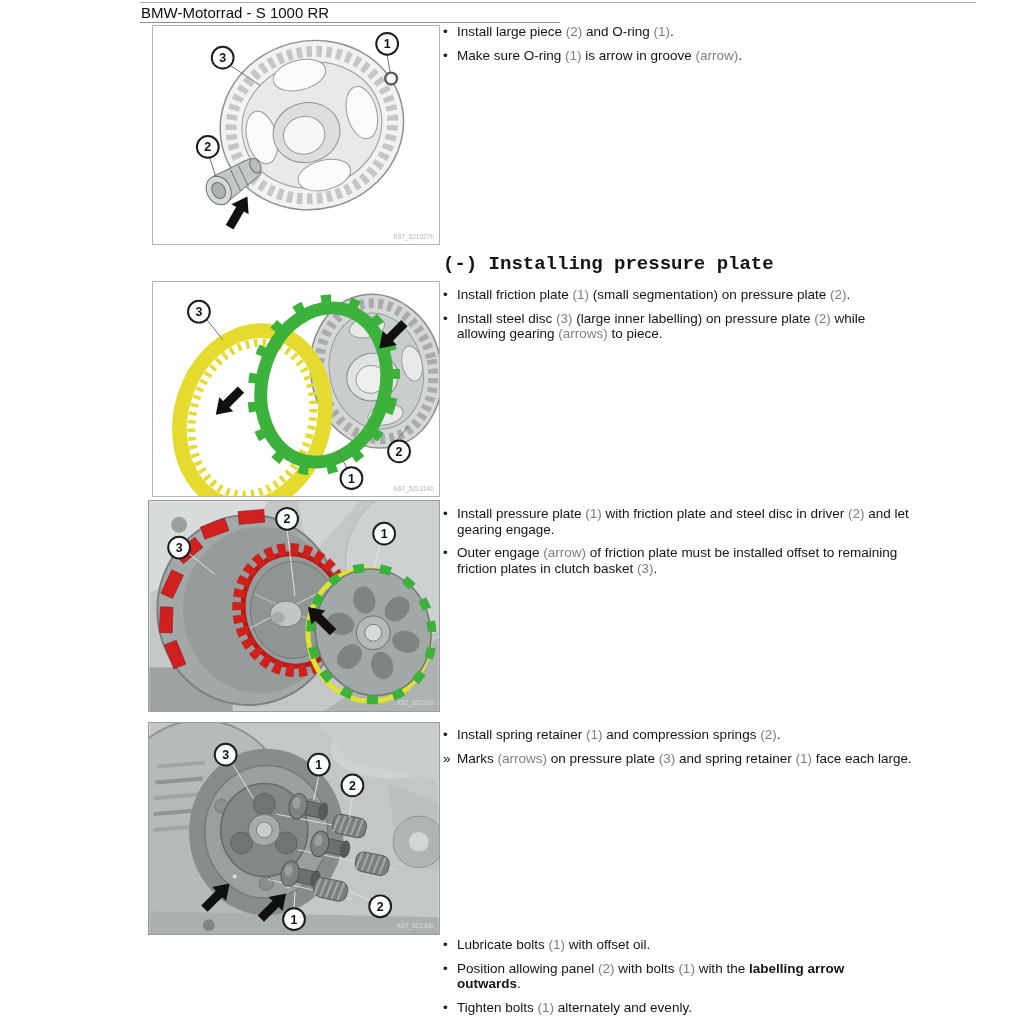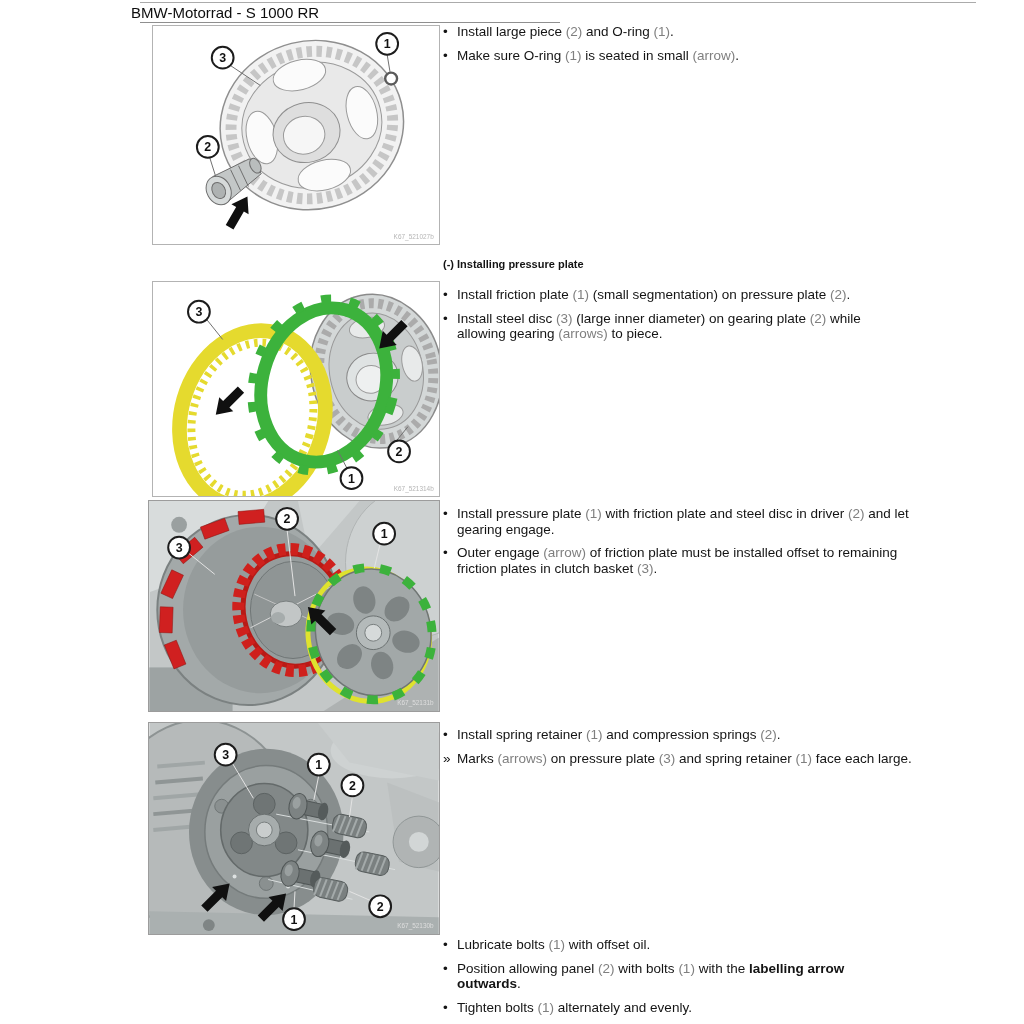--- a/index.html
+++ b/index.html
@@ -1,38 +1,38 @@
 <!DOCTYPE html>
 <html><head>
 <meta charset="utf-8">
 <style>
   * { margin:0; padding:0; box-sizing:border-box; }
   html,body { width:1024px; height:1024px; background:#ffffff; font-family:"Liberation Sans",sans-serif; }
   .page { position:relative; width:1024px; height:1024px; overflow:hidden; background:#fff; }
 
   .top-rule   { position:absolute; left:140px; top:2px;  width:836px; height:1px; background:#ababab; }
-  .page-title { position:absolute; left:131px; top:4px;  font-size:15px; color:#0d0d0d; }
+  .page-title { position:absolute; left:141px; top:4px;  font-size:15px; color:#0d0d0d; }
   .title-rule { position:absolute; left:140px; top:22px; width:420px; height:1px; background:#8f8f8f; }
 
   .figure { position:absolute; border:1px solid #b3b3b3; background:#fff; }
   .figure svg { display:block; width:100%; height:100%; }
   #fig1 { left:152px; top:25px;  width:288px; height:220px; }
   #fig2 { left:152px; top:281px; width:288px; height:216px; }
   #fig3 { left:148px; top:500px; width:292px; height:212px; border-color:#9c9c9c; }
   #fig4 { left:148px; top:722px; width:292px; height:213px; border-color:#9c9c9c; }
 
   .text-block { position:absolute; left:443px; width:578px; color:#141414; }
   #tb-a { top:24px; }
   #tb-h { top:256px; }
   #tb-b { top:287px; }
   #tb-c { top:506px; }
   #tb-d { top:727px; }
   #tb-e { top:937px; }
 
-  .section-heading { font-size:11px; font-weight:bold; line-height:16px; }
+  .section-heading { font-size:19px; font-weight:bold; line-height:16px;font-family:Liberation Mono, monospace; }
   .bullet { display:flex; font-size:13.5px; line-height:15.5px; margin-bottom:8px; }
   .bullet .marker { flex:0 0 14px; width:14px; }
   .bullet .btext  { flex:1; }
   .seg-ref { color:#7f7f7f; }
   .seg-b   { font-weight:bold; }
 
   .co-circle { fill:#ffffff; stroke:#1c1c1c; stroke-width:2px; }
   .co-num    { font:bold 12.5px "Liberation Sans",sans-serif; fill:#111; text-anchor:middle; }
   .leader-d  { stroke:#6f6f6f; stroke-width:1px; }
   .leader-l  { stroke:#e4e4e4; stroke-width:1px; }
@@ -320,36 +320,36 @@
     </svg>
   </div>
 
   <div class="text-block" id="tb-a">
     <div class="bullet">
       <span class="marker">•</span>
       <span class="btext"><span>Install large piece </span><span class="seg-ref">(2)</span><span> and O-ring </span><span class="seg-ref">(1)</span><span>.</span></span>
     </div>
     <div class="bullet">
       <span class="marker">•</span>
-      <span class="btext"><span>Make sure O-ring </span><span class="seg-ref">(1)</span><span> is seated in small </span><span class="seg-ref">(arrow)</span><span>.</span></span>
+      <span class="btext"><span>Make sure O-ring </span><span class="seg-ref">(1)</span><span> is arrow in groove </span><span class="seg-ref">(arrow)</span><span>.</span></span>
     </div>
   </div>
 
   <div class="text-block" id="tb-h">
     <div class="section-heading">(-) Installing pressure plate</div>
   </div>
 
   <div class="text-block" id="tb-b">
     <div class="bullet">
       <span class="marker">•</span>
       <span class="btext"><span>Install friction plate </span><span class="seg-ref">(1)</span><span> (small segmentation) on pressure plate </span><span class="seg-ref">(2)</span><span>.</span></span>
     </div>
     <div class="bullet">
       <span class="marker">•</span>
-      <span class="btext"><span>Install steel disc </span><span class="seg-ref">(3)</span><span> (large inner diameter) on gearing plate </span><span class="seg-ref">(2)</span><span> while</span><br><span>allowing gearing </span><span class="seg-ref">(arrows)</span><span> to piece.</span></span>
+      <span class="btext"><span>Install steel disc </span><span class="seg-ref">(3)</span><span> (large inner labelling) on pressure plate </span><span class="seg-ref">(2)</span><span> while</span><br><span>allowing gearing </span><span class="seg-ref">(arrows)</span><span> to piece.</span></span>
     </div>
   </div>
 
   <div class="text-block" id="tb-c">
     <div class="bullet">
       <span class="marker">•</span>
       <span class="btext"><span>Install pressure plate </span><span class="seg-ref">(1)</span><span> with friction plate and steel disc in driver </span><span class="seg-ref">(2)</span><span> and let</span><br><span>gearing engage.</span></span>
     </div>
     <div class="bullet">
       <span class="marker">•</span>

